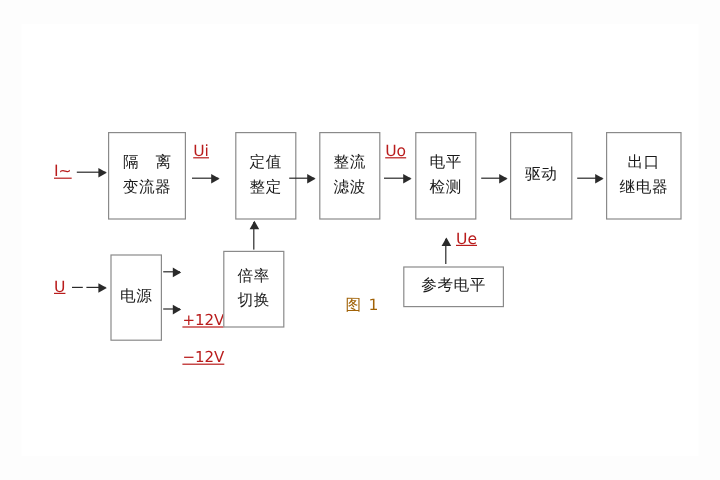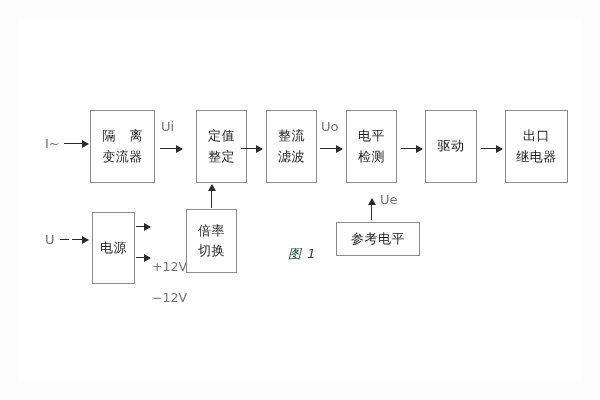--- a/index.html
+++ b/index.html
@@ -33,23 +33,24 @@
     line-height:1.55;
     box-sizing:border-box;
     letter-spacing:0.5px;
   }
   .blk .ln{display:block;white-space:nowrap;}
   .blk.wide-sp .ln:first-child{letter-spacing:5px;text-indent:5px;}
 
   
   .lbl{
     position:absolute;
-    color:#737373;
+    color:#b91c1c;
     font-size:13px;
     white-space:nowrap;
+    text-decoration:underline;
   }
   .lbl.sm{font-size:12.5px;margin-top:40px;}
 
   
   .arrow-h{
     position:absolute;
     height:1px;
     background:#2a2a2a;
   }
   .arrow-h::after{
@@ -75,25 +76,24 @@
     border-left:4px solid transparent;
     border-right:4px solid transparent;
   }
   .dashseg{
     position:absolute;
     height:1px;
     background:#2a2a2a;
   }
   .caption{
     position:absolute;
-    color:#14532d;
+    color:#a16207;
     font-size:13px;
     letter-spacing:1px;
     white-space:nowrap;
-    font-style:italic;
   }
 </style>
 </head>
 <body>
 
 <div id="canvas">
   <div class="panel"></div>
 
   <div class="lbl" style="left:45px;top:136px;">
     <span>I~</span>

